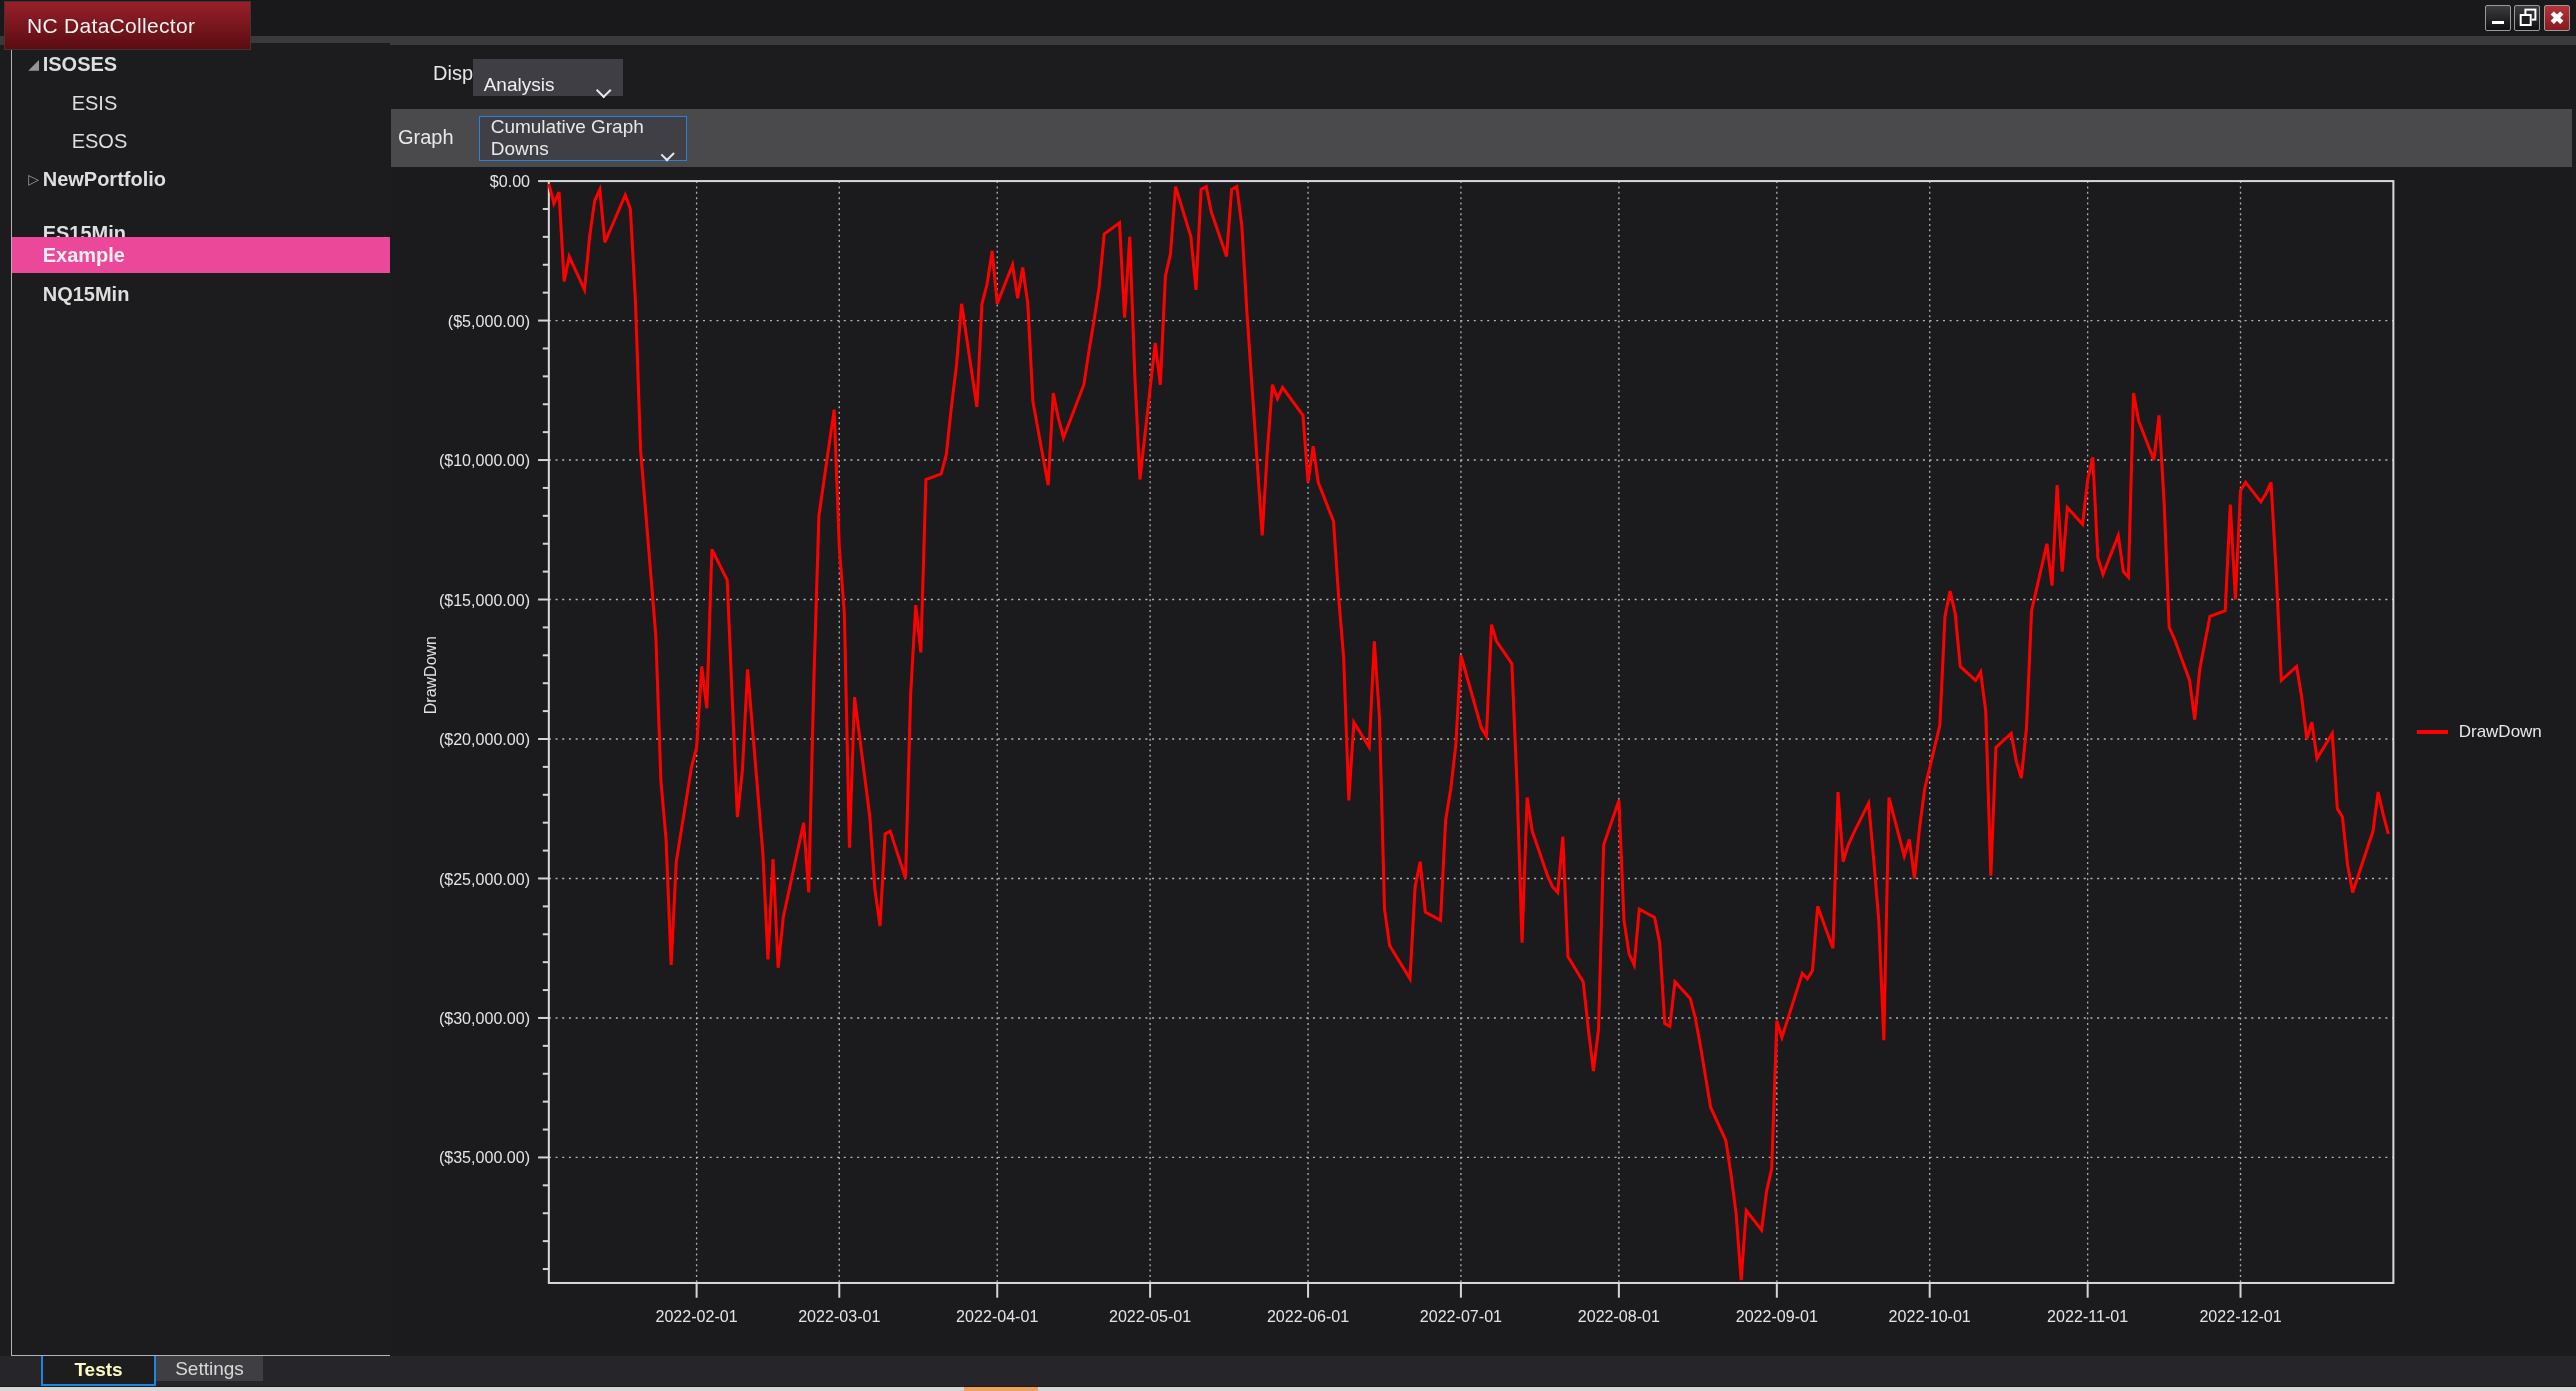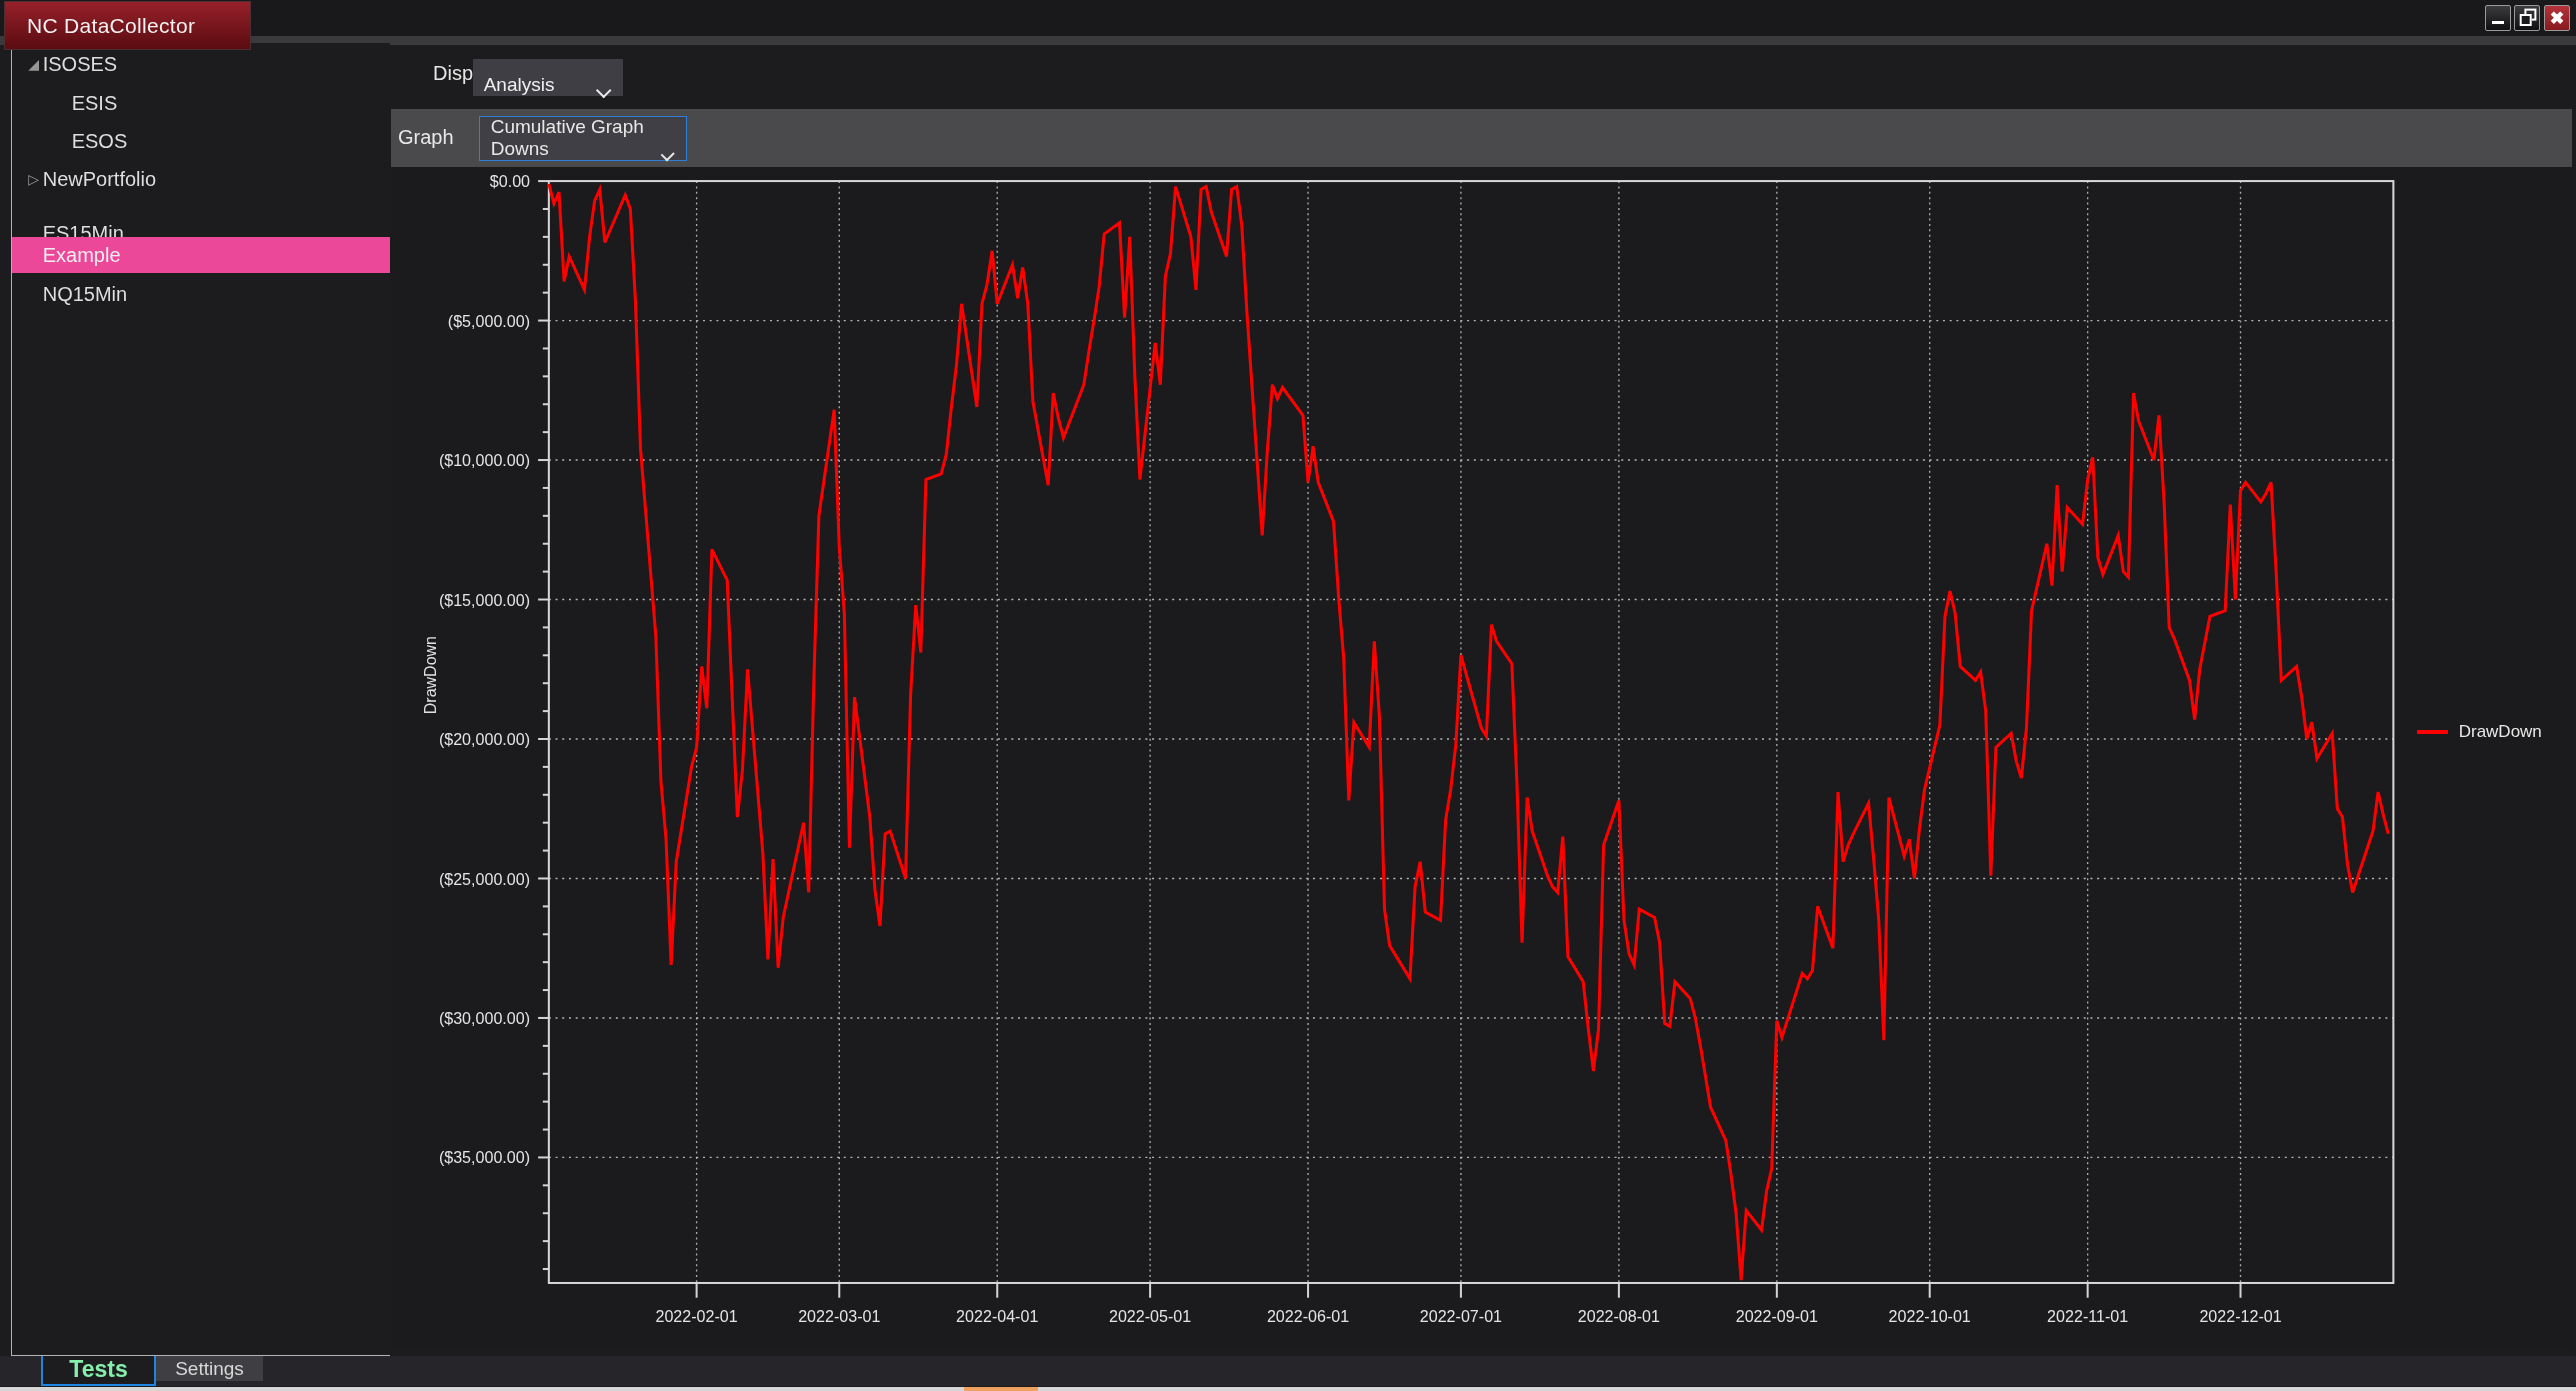--- a/index.html
+++ b/index.html
@@ -23,21 +23,21 @@
   .sq.back{position:absolute;transform:translate(3.4px,-3.4px);}
   .sq.front{position:absolute;transform:translate(-1.3px,2px);background:#1c1c1e;}
   #btn-close b{color:#fff;font-size:17.4px;font-weight:bold;line-height:1;}
 
   
   #tree-panel{left:10.7px;top:43px;width:378px;height:1312px;
     border-left:1.3px solid #b2b2b2;border-bottom:1.3px solid #b2b2b2;background:#1c1c1e;}
   .tree-row{position:absolute;left:0;width:100%;height:36px;display:flex;align-items:center;color:#dedede;font-size:20px;}
   .tree-row.selected{background:#ec4899;color:#efefef;}
   .tree-glyph{position:absolute;left:12px;width:20px;text-align:center;font-size:14px;color:#969696;}
-  .lvl0 .tree-label{margin-left:31px;}
+  .lvl0 .tree-label{margin-left:31px;font-weight:bold;}
   .lvl1 .tree-label{margin-left:60px;}
 
   
   #display-label{left:397px;top:62px;color:#e6e6e6;font-size:20px;margin-left:36px;}
   .dropdown{display:flex;align-items:flex-end;justify-content:space-between;cursor:default;}
   #display-dd{left:473px;top:59px;width:150px;height:37px;background:#3e3e44;}
   #display-dd .dd-text{color:#f0f0f0;font-size:19px;padding-left:10.7px;}
   #graph-strip{left:391px;top:109px;width:2181px;height:58px;background:#4a4a4c;}
   #graph-label{left:398px;top:126px;color:#e8e8e8;font-size:20px;}
   #graph-dd{left:479px;top:116px;width:206px;height:43px;background:#3f3f45;border:1.3px solid #2d7fd9;}
@@ -52,21 +52,21 @@
   #y-title{left:31px;top:469px;color:#e0e0e0;font-size:16px;
     writing-mode:vertical-rl;transform:rotate(180deg);}
   #legend{left:2026px;top:555px;display:flex;align-items:center;}
   #legend .mark{width:31px;height:4px;background:#ff0000;margin-right:10.7px;}
   #legend .lbl{color:#e8e8e8;font-size:17px;}
 
   
   #tab-bar{left:0;top:1356px;width:2576px;height:30px;background:#26262a;}
   #tab-tests{left:41px;top:0px;width:111px;height:27.5px;background:#1d1d20;
     border:2px solid #1e86e0;border-top:none;display:flex;align-items:center;justify-content:center;}
-  #tab-tests span{color:#86efac;font-weight:bold;font-size:23px;}
+  #tab-tests span{color:#fef9c3;font-weight:bold;font-size:19px;}
   #tab-settings{left:156px;top:0px;width:107px;height:25px;background:#3e3e43;
     display:flex;align-items:center;justify-content:center;}
   #tab-settings span{color:#d8d8d8;font-size:19px;}
   #bottom-strip{left:0;top:1387px;width:2576px;height:5.4px;background:#d6d6d6;}
   #bottom-orange{left:964px;top:1387px;width:74px;height:5.4px;background:#efa15f;}
 </style>
 </head>
 <body>
 
 <div id="titlebar" class="abs"></div>

